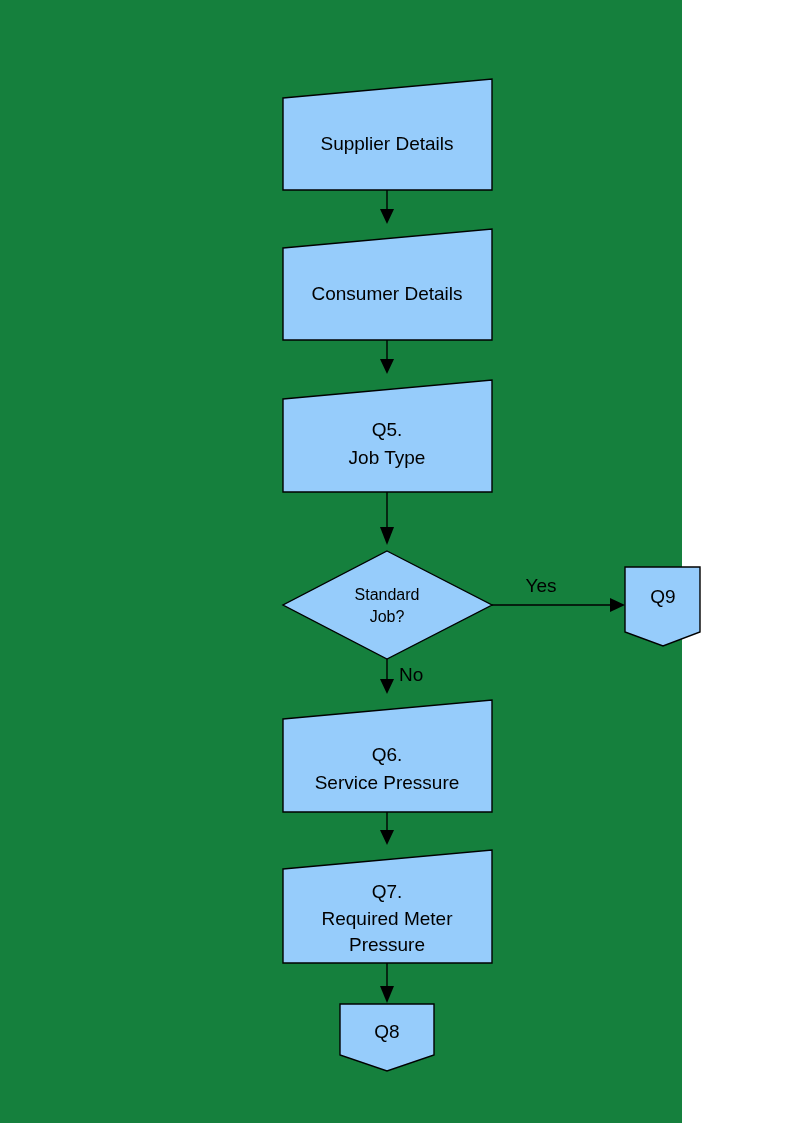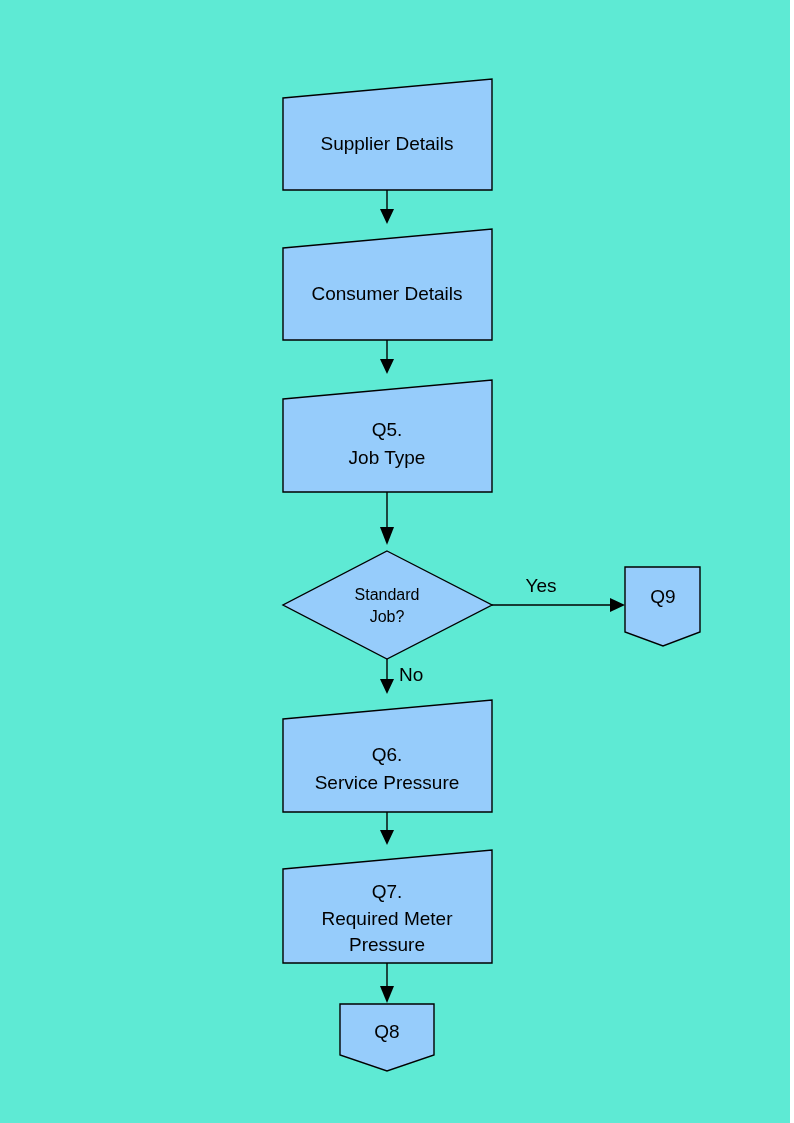--- a/index.html
+++ b/index.html
@@ -9,23 +9,23 @@
     background: #ffffff;
   }
   body {
     width: 794px;
     height: 1123px;
     font-family: "Liberation Sans", sans-serif;
     overflow: hidden;
   }
   #flowchart-canvas {
     position: relative;
-    width: 790px;
+    width: 682px;
     height: 1123px;
-    background: #5eead4;
+    background: #15803d;
   }
   svg#diagram-svg {
     position: absolute;
     top: 0;
     left: 0;
     width: 794px;
     height: 1123px;
     display: block;
   }
   .node-shape {

